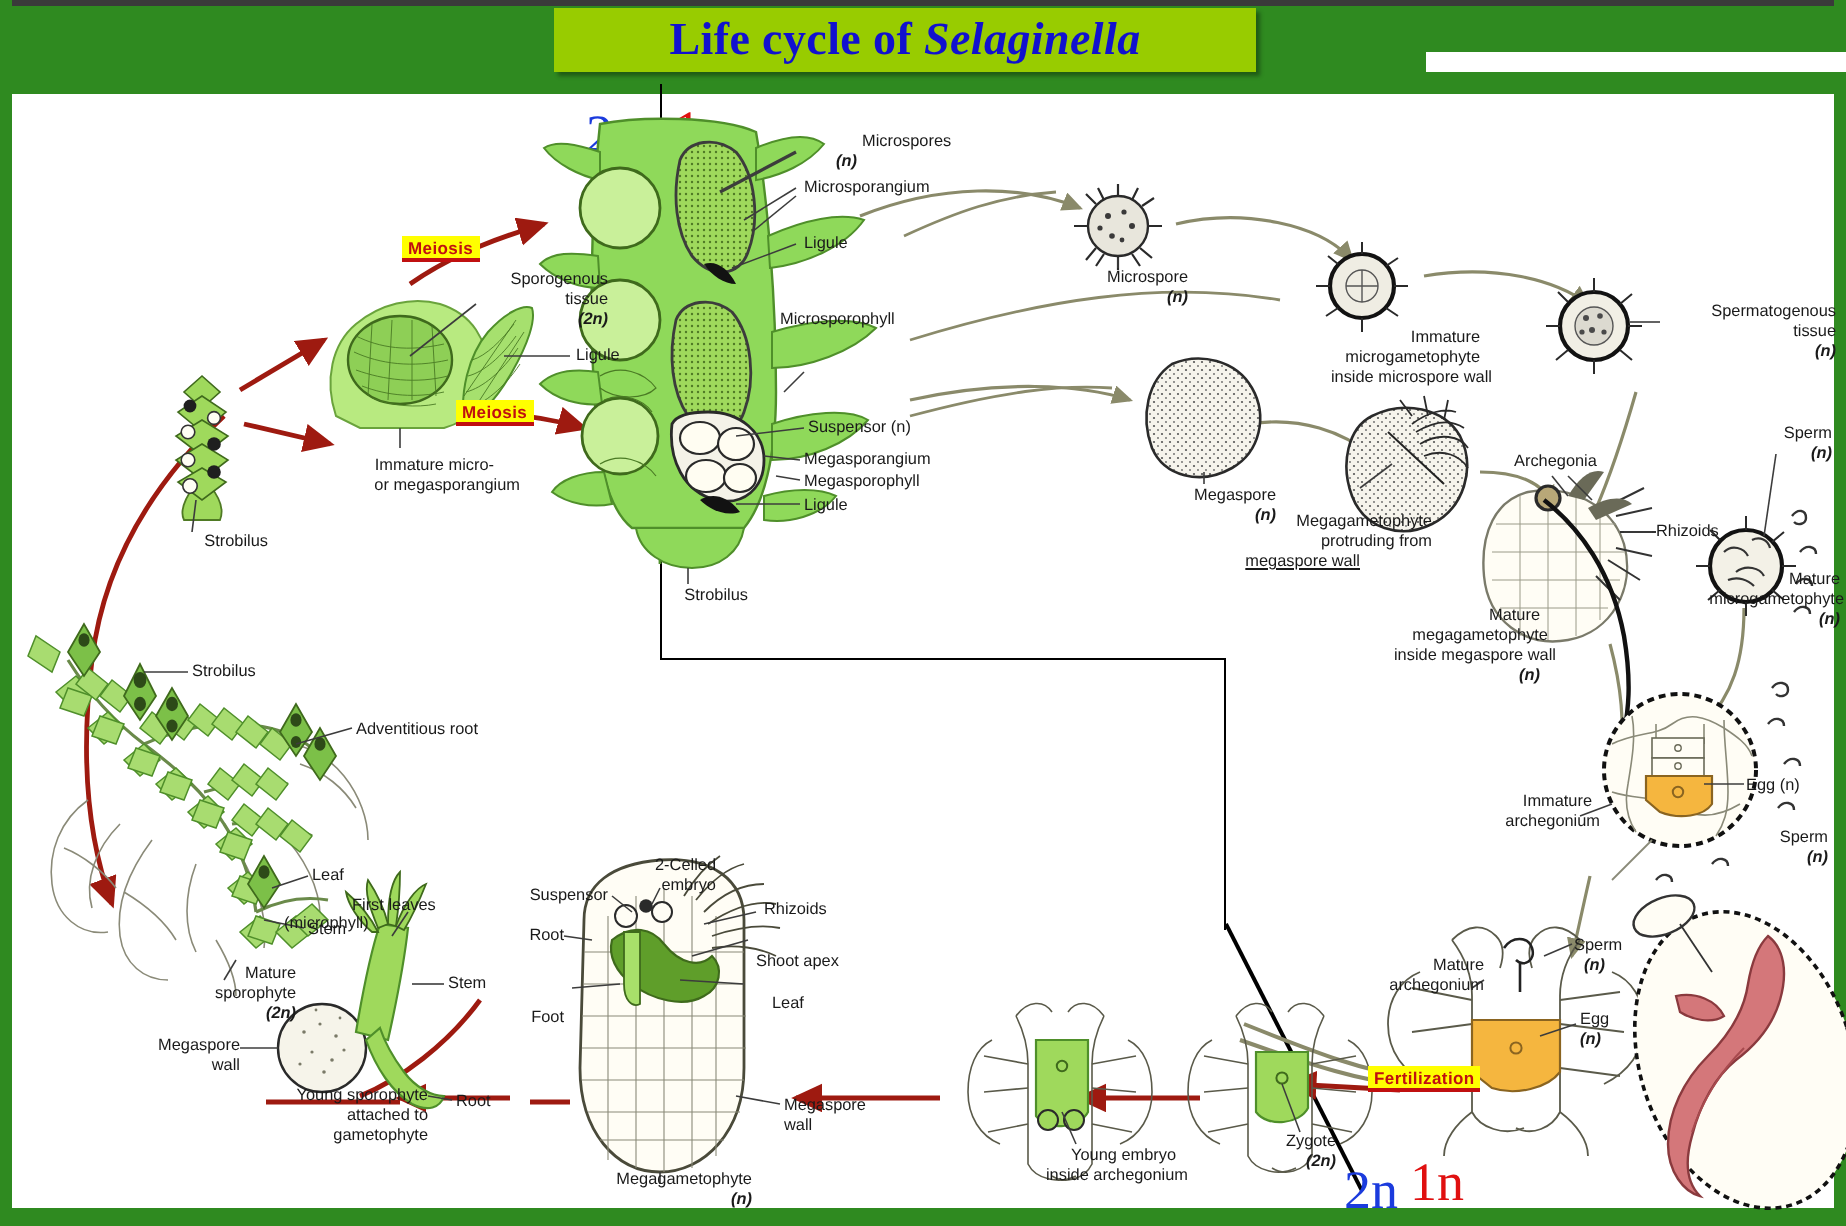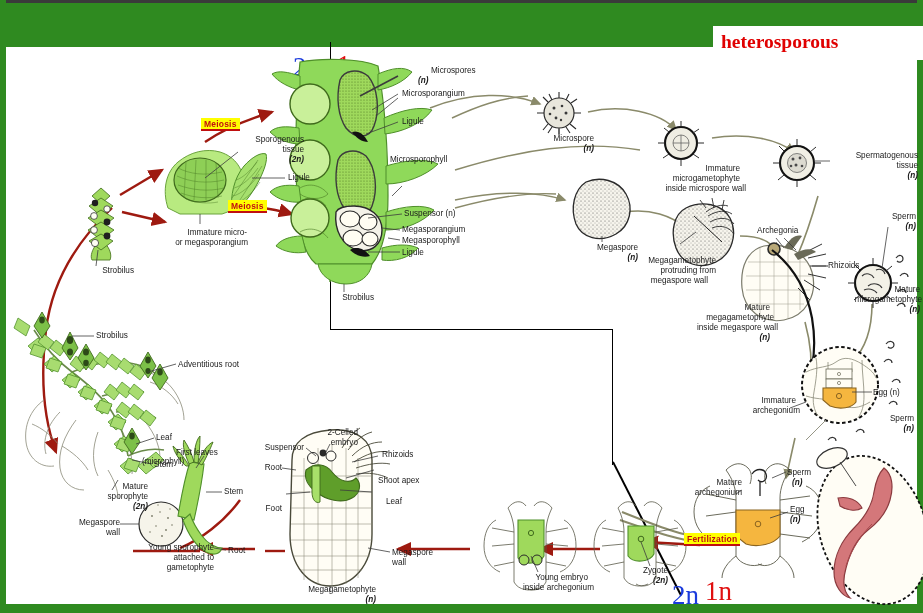--- a/index.html
+++ b/index.html
@@ -121,23 +121,27 @@
 <body>
 
 <div id="slide">
 
   <div class="frame-top"></div>
   <div class="frame-hairline"></div>
   <div class="frame-bottom"></div>
   <div class="frame-left"></div>
   <div class="frame-right"></div>
 
+  <div class="title-box">
+    <div class="title-text">
+      <span>Life cycle of </span><i>Selaginella</i>
+    </div>
+  </div>
 
   <div class="annot-red">
-    <div>heterosporous</div>
   </div>
 
   <div class="divider" id="divider-vert-top"></div>
   <div class="divider" id="divider-horiz"></div>
   <div class="divider" id="divider-vert-mid"></div>
   <div class="divider" id="divider-diag"></div>
 
   <div class="ploidy blue" id="ploidy-2n-top">2n</div>
   <div class="ploidy red" id="ploidy-1n-top">1n</div>
   <div class="ploidy blue" id="ploidy-2n-bottom">2n</div>
@@ -715,21 +719,21 @@
 
   <div class="lbl c" style="left:62px;top:266px;width:72px;">Strobilus</div>
 
   <div class="lbl c" style="left:232px;top:135px;width:72px;">Sporogenous</div>
   <div class="lbl c" style="left:232px;top:145px;width:72px;">tissue</div>
   <div class="lbl c" style="left:232px;top:155px;width:72px;font-style:italic;font-weight:bold;">(2n)</div>
 
   <div class="lbl" style="left:288px;top:173px;">Ligule</div>
 
   <div class="lbl c" style="left:155px;top:228px;width:92px;">Immature micro-</div>
-  <div class="lbl c" style="left:146px;top:238px;width:102px;">or megasporangium</div>
+  <div class="lbl c" style="left:158px;top:238px;width:102px;">or megasporangium</div>
 
   <div class="lbl c" style="left:316px;top:293px;width:58px;">Strobilus</div>
 
   <div class="lbl" style="left:402px;top:66px;padding-left:29px;">Microspores</div>
   <div class="lbl" style="left:418px;top:76px;font-style:italic;font-weight:bold;">(n)</div>
   <div class="lbl" style="left:402px;top:89px;">Microsporangium</div>
   <div class="lbl" style="left:402px;top:117px;">Ligule</div>
   <div class="lbl" style="left:390px;top:155px;">Microsporophyll</div>
 
   <div class="lbl" style="left:404px;top:209px;">Suspensor (n)</div>
@@ -746,21 +750,21 @@
 
   <div class="lbl c" style="left:828px;top:151px;width:90px;">Spermatogenous</div>
   <div class="lbl c" style="left:828px;top:161px;width:90px;">tissue</div>
   <div class="lbl c" style="left:828px;top:171px;width:90px;font-style:italic;font-weight:bold;">(n)</div>
 
   <div class="lbl c" style="left:566px;top:243px;width:72px;">Megaspore</div>
   <div class="lbl c" style="left:566px;top:253px;width:72px;font-style:italic;font-weight:bold;">(n)</div>
 
   <div class="lbl c" style="left:614px;top:256px;width:102px;">Megagametophyte</div>
   <div class="lbl c" style="left:614px;top:266px;width:102px;">protruding from</div>
-  <div class="lbl c" style="left:606px;top:276px;width:102px;">megaspore wall</div>
+  <div class="lbl c" style="left:578px;top:276px;width:102px;text-decoration:underline;">megaspore wall</div>
 
   <div class="lbl" style="left:757px;top:226px;">Archegonia</div>
   <div class="lbl" style="left:828px;top:261px;">Rhizoids</div>
 
   <div class="lbl c" style="left:868px;top:212px;width:48px;">Sperm</div>
   <div class="lbl c" style="left:868px;top:222px;width:48px;font-style:italic;font-weight:bold;">(n)</div>
 
   <div class="lbl c" style="left:824px;top:285px;width:96px;">Mature</div>
   <div class="lbl c" style="left:818px;top:295px;width:104px;">microgametophyte</div>
   <div class="lbl c" style="left:824px;top:305px;width:96px;font-style:italic;font-weight:bold;">(n)</div>

